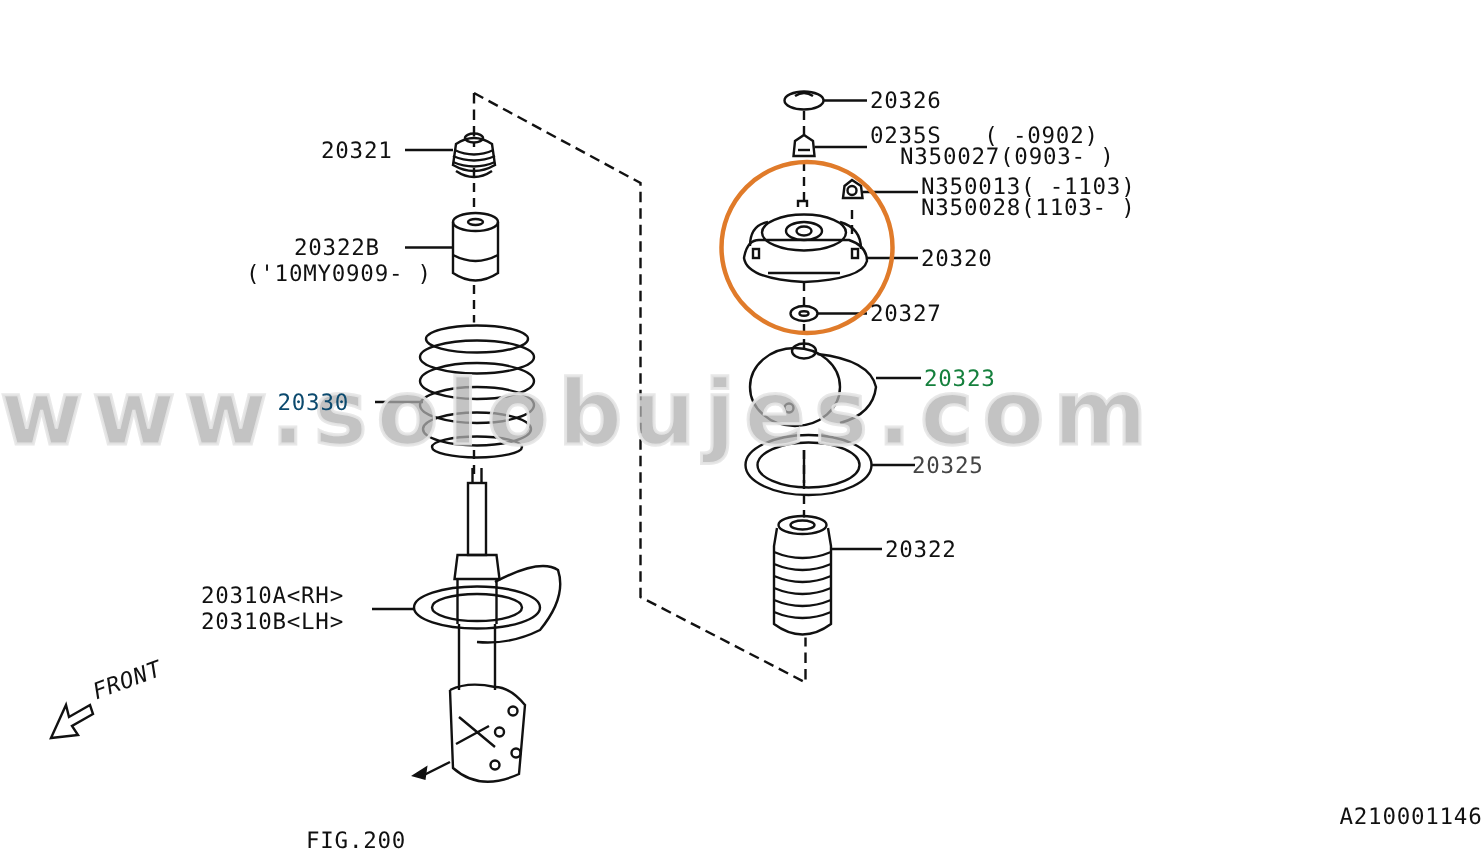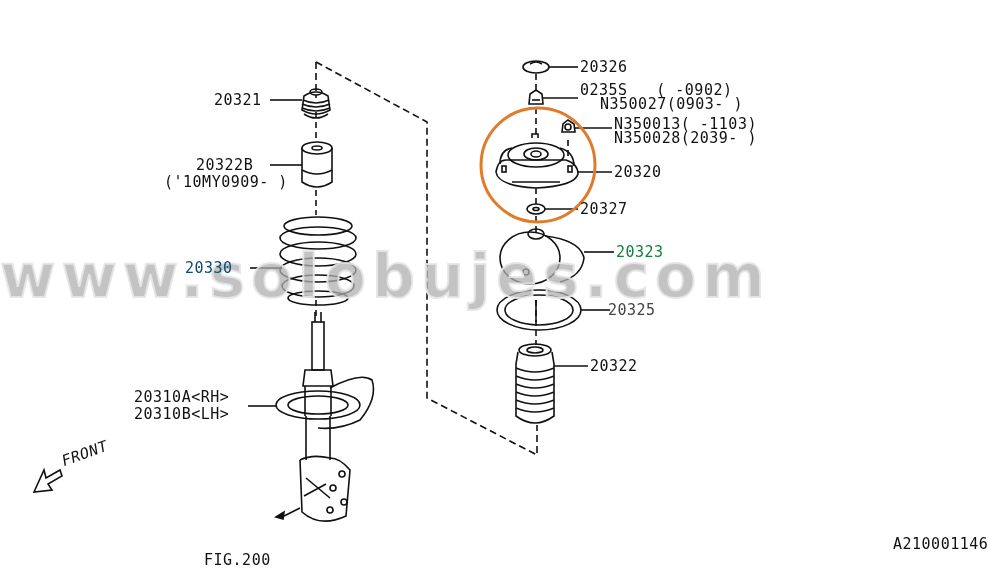--- a/index.html
+++ b/index.html
@@ -172,21 +172,21 @@
   <div class="lbl" style="left:185px;top:261px;color:#0c4a6e;">20330</div>
   <div class="lbl" style="left:134px;top:390px;">20310A&lt;RH&gt;</div>
   <div class="lbl" style="left:134px;top:407px;">20310B&lt;LH&gt;</div>
   <div class="lbl" style="left:204px;top:514px;margin-top:39px;">FIG.200</div>
   <div class="lbl" style="left:60px;top:455px;font-style:italic;transform:rotate(-20deg);transform-origin:left top;">FRONT</div>
 
   <div class="lbl" style="left:580px;top:60px;">20326</div>
   <div class="lbl" style="left:580px;top:83px;">0235S   ( -0902)</div>
   <div class="lbl" style="left:580px;top:97px;margin-left:20px;">N350027(0903- )</div>
   <div class="lbl" style="left:614px;top:117px;">N350013( -1103)</div>
-  <div class="lbl" style="left:614px;top:131px;">N350028(2039- )</div>
+  <div class="lbl" style="left:614px;top:131px;">N350028(1103- )</div>
   <div class="lbl" style="left:614px;top:165px;">20320</div>
   <div class="lbl" style="left:580px;top:202px;">20327</div>
   <div class="lbl" style="left:616px;top:245px;color:#15803d;">20323</div>
   <div class="lbl" style="left:608px;top:303px;color:#444;">20325</div>
   <div class="lbl" style="left:590px;top:359px;">20322</div>
 
   <div class="lbl" style="left:893px;top:537px;text-align:center;">A210001146</div>
 </div>
 
 </body></html>

